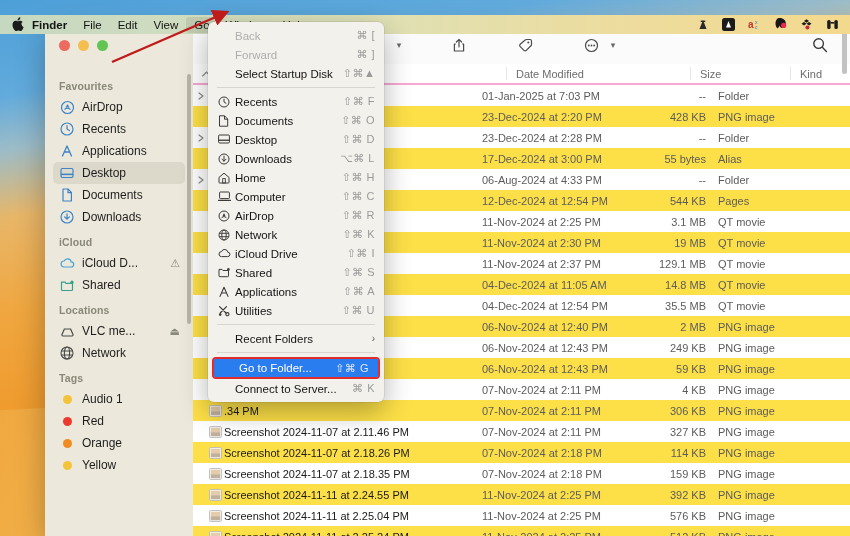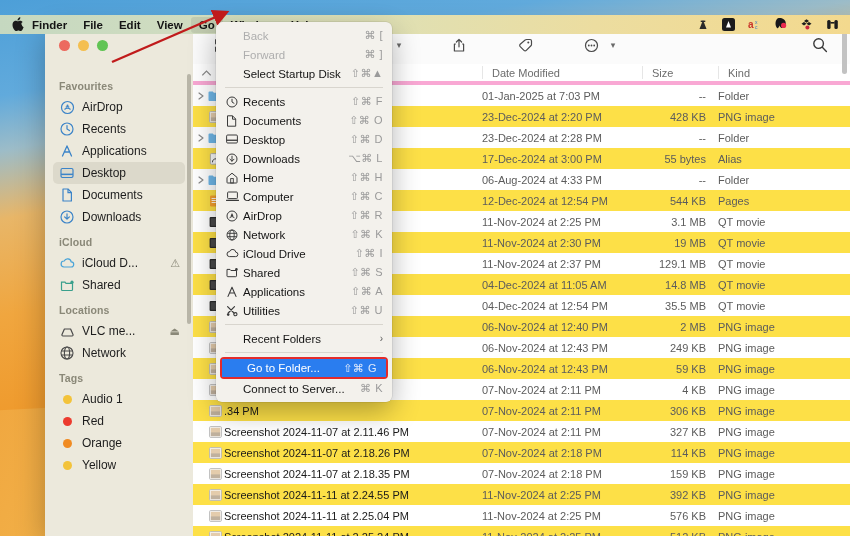--- a/index.html
+++ b/index.html
@@ -26,21 +26,21 @@
   }
 
   
   .menubar{
     position:absolute; top:0; left:0; width:850px; height:19px;
     background: linear-gradient(90deg,#c5d8c0 0%, #cfdcc0 20%, #dfe0b4 45%, #ecdda0 70%, #f3d98e 100%);
     display:flex; align-items:center; z-index:40;
     font-size:11.5px; color:#141414;margin-top:15px;
   }
   .mb-apple{ margin-left:12px; font-size:13px; line-height:1; }
-  .mb-item{ padding:0 8px; white-space:nowrap;font-weight:bold; }
+  .mb-item{ padding:0 8px; white-space:nowrap; }
   .mb-item.bold{ font-weight:bold; }
   .mb-item.active{ background:rgba(0,0,0,0.08); border-radius:3px; height:16px; display:flex; align-items:center;}
   .mb-right{ margin-left:auto; display:flex; align-items:center; gap:11px; padding-right:10px;}
   .mb-ricon{ width:15px; height:15px; display:flex; align-items:center; justify-content:center; }
 
   
   .window{
     position:absolute; left:45px; top:26px; width:805px; height:510px;
     background:#ffffff;
     border-radius:10px 10px 0 0;
@@ -97,22 +97,23 @@
     color:#4a4a4a; border-radius:5px; margin-right:2px;
   }
   .tb-btn.on{ background:#e9e9e9; }
   .tb-chev{ width:12px; color:#6a6a6a; font-size:9px; display:flex; align-items:center; justify-content:center;}
   .tb-gap{ width:36px; }
   .tb-gap2{ width:40px; }
 
   .colhead{
     height:21px; display:flex; align-items:center;
     font-size:11px; color:#6d6d6d;
-    border-bottom:4px solid #f9a8d4;
+    border-bottom:2px solid #f9a8d4;
     background:#fff;
+    gap:24px;
   }
   .ch{ padding-left:9px; border-left:1px solid #e6e6e6; height:13px; display:flex; align-items:center;}
   .ch.first{ border-left:none; }
   .ch-sort{ width:26px; display:flex; align-items:center; justify-content:center; color:#8a8a8a; font-size:9px;}
 
   .c-name{ width:289px; }
   .c-date{ width:160px; }
   .c-size{ width:76px; }
   .c-kind{ flex:1; }
 
@@ -129,21 +130,21 @@
   .r-size{ width:76px; text-align:right; padding-right:12px; color:#5c5c5c;}
   .r-kind{ flex:1; color:#5c5c5c; }
 
   .vscroll{
     position:absolute; right:3px; top:2px; width:5px; height:46px;
     background:#c2c2c2; border-radius:3px; z-index:5;
   }
 
   
   .gomenu{
-    position:absolute; left:216px; top:22px; width:176px;
+    position:absolute; left:208px; top:22px; width:176px;
     background:#f3f1ec;
     border-radius:6px;
     box-shadow:0 10px 28px rgba(0,0,0,0.30), 0 0 0 0.5px rgba(0,0,0,0.12);
     padding:4px 0 4px 0; z-index:60;
     font-size:11.5px; color:#141414;
   }
   .mi{
     display:flex; align-items:center; height:19px;
     padding:0 9px 0 10px; white-space:nowrap;
   }

